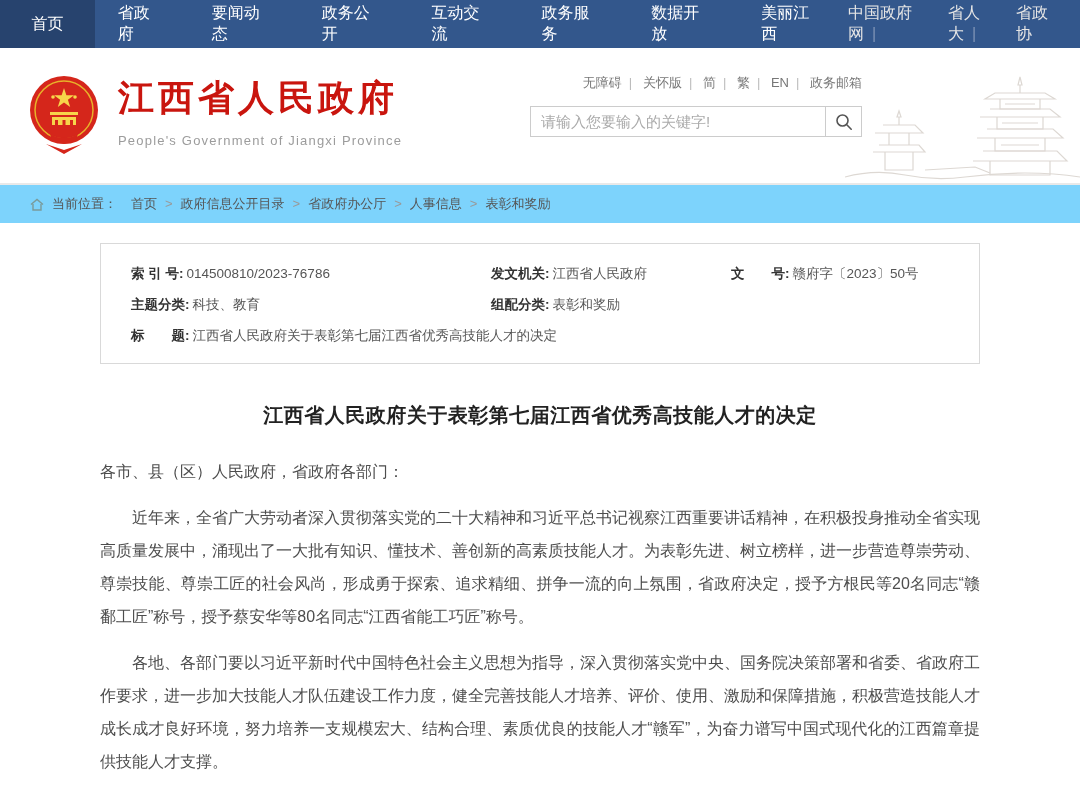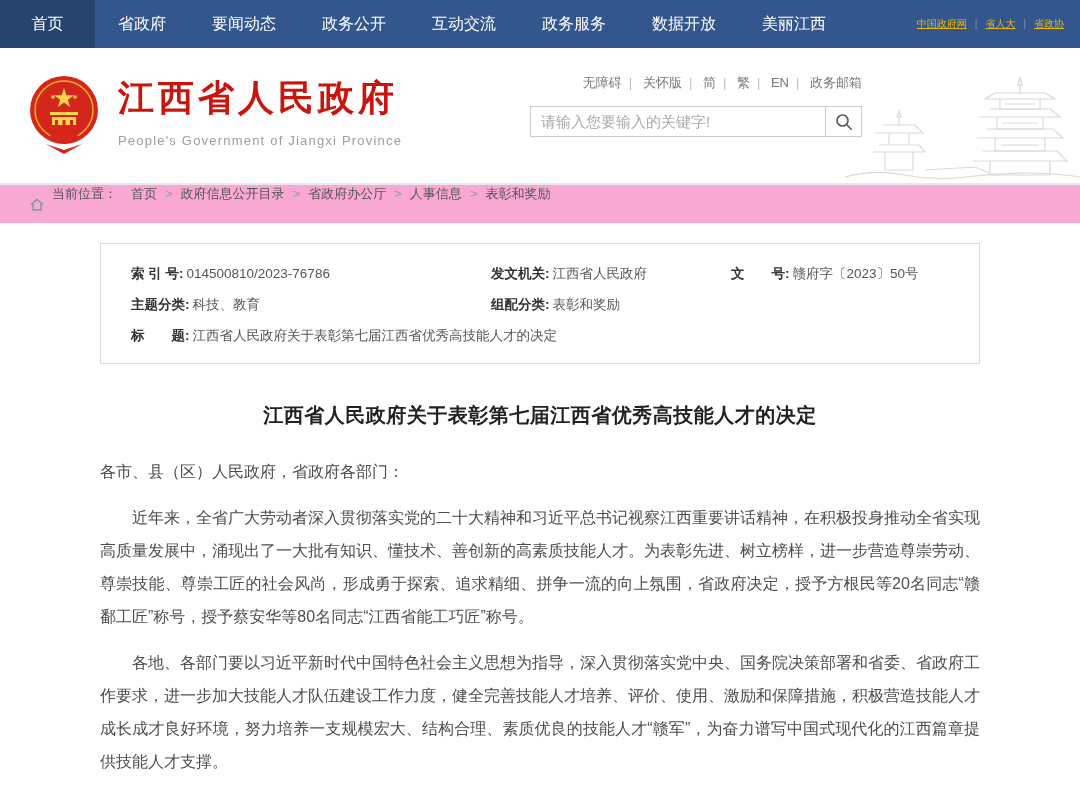--- a/index.html
+++ b/index.html
@@ -4,21 +4,21 @@
 <style>
   * { margin:0; padding:0; box-sizing:border-box; }
   html,body { width:1080px; height:811px; overflow:hidden; background:#fff;
     font-family:"Liberation Sans","DejaVu Sans",sans-serif; }
 
   
   .topnav { height:48px; background:#33578c; display:flex; align-items:stretch; color:#fff; }
   .topnav-item { display:flex; align-items:center; padding:8px 23px; font-size:16px; cursor:pointer; }
   .topnav-item.active { background:#27436e; width:95px; padding:0; justify-content:center; }
   .topnav-right { margin-left:auto; display:flex; align-items:center; padding-right:16px; }
-  .gov-link { font-size:10px; color:#eab308; cursor:pointer;text-decoration:underline; }
+  .gov-link { font-size:16px; color:#e5e5e5; cursor:pointer; }
   .gov-link:not(:last-child)::after { content:"|"; margin:0 8px; color:#7f94b5; }
 
   
   .header { position:relative; height:137px; background:#fff; border-bottom:2px solid #e9e9e9; }
   .logo { position:absolute; left:26px; top:24px; display:flex; align-items:center; cursor:pointer; }
   .emblem { width:76px; height:82px; margin-right:16px; }
   .site-title { font-size:36px; font-weight:bold; color:#c9150e; letter-spacing:4px; line-height:1.1; }
   .site-sub { font-size:13px; color:#9c9c9c; letter-spacing:1.2px; margin-top:16px; }
   .header-right { position:absolute; right:218px; top:26px; width:332px; }
   .utility { text-align:right; font-size:13px; color:#777; margin-bottom:14px; }
@@ -26,21 +26,21 @@
   .utility span:not(:last-child)::after { content:"|"; margin:0 7px; color:#bbb; }
   .searchbox { display:flex; width:332px; height:31px; border:1px solid #ccc; background:#fff; }
   .search-input { flex:1; border:none; outline:none; padding:0 10px; font-size:15px; color:#444;
     font-family:inherit; background:transparent; }
   .search-input::placeholder { color:#aaa; }
   .search-btn { width:36px; border:none; border-left:1px solid #ccc; background:#fff; cursor:pointer;
     display:flex; align-items:center; justify-content:center; }
   .pavilion { position:absolute; right:0; bottom:0; width:235px; height:128px; pointer-events:none; }
 
   
-  .crumbbar { height:38px; background:#f9a8d4; display:flex; 
+  .crumbbar { height:38px; background:#7dd3fc; display:flex; align-items:center;
     padding-left:30px; font-size:13px; color:#555; }
   .crumb-home { margin-right:8px; display:flex; align-items:center; }
   .crumb-label { margin-right:14px; color:#555; }
   .crumb-item { color:#555; cursor:pointer; }
   .crumb-item:not(:last-child)::after { content:">"; margin:0 8px; color:#999; cursor:default; }
 
   
   .content { padding-top:20px; }
   .metabox { width:880px; margin:0 auto; border:1px solid #d9d9d9; padding:14px 0 12px 30px; }
   .meta-grid { display:grid; grid-template-columns:360px 240px 270px; }

